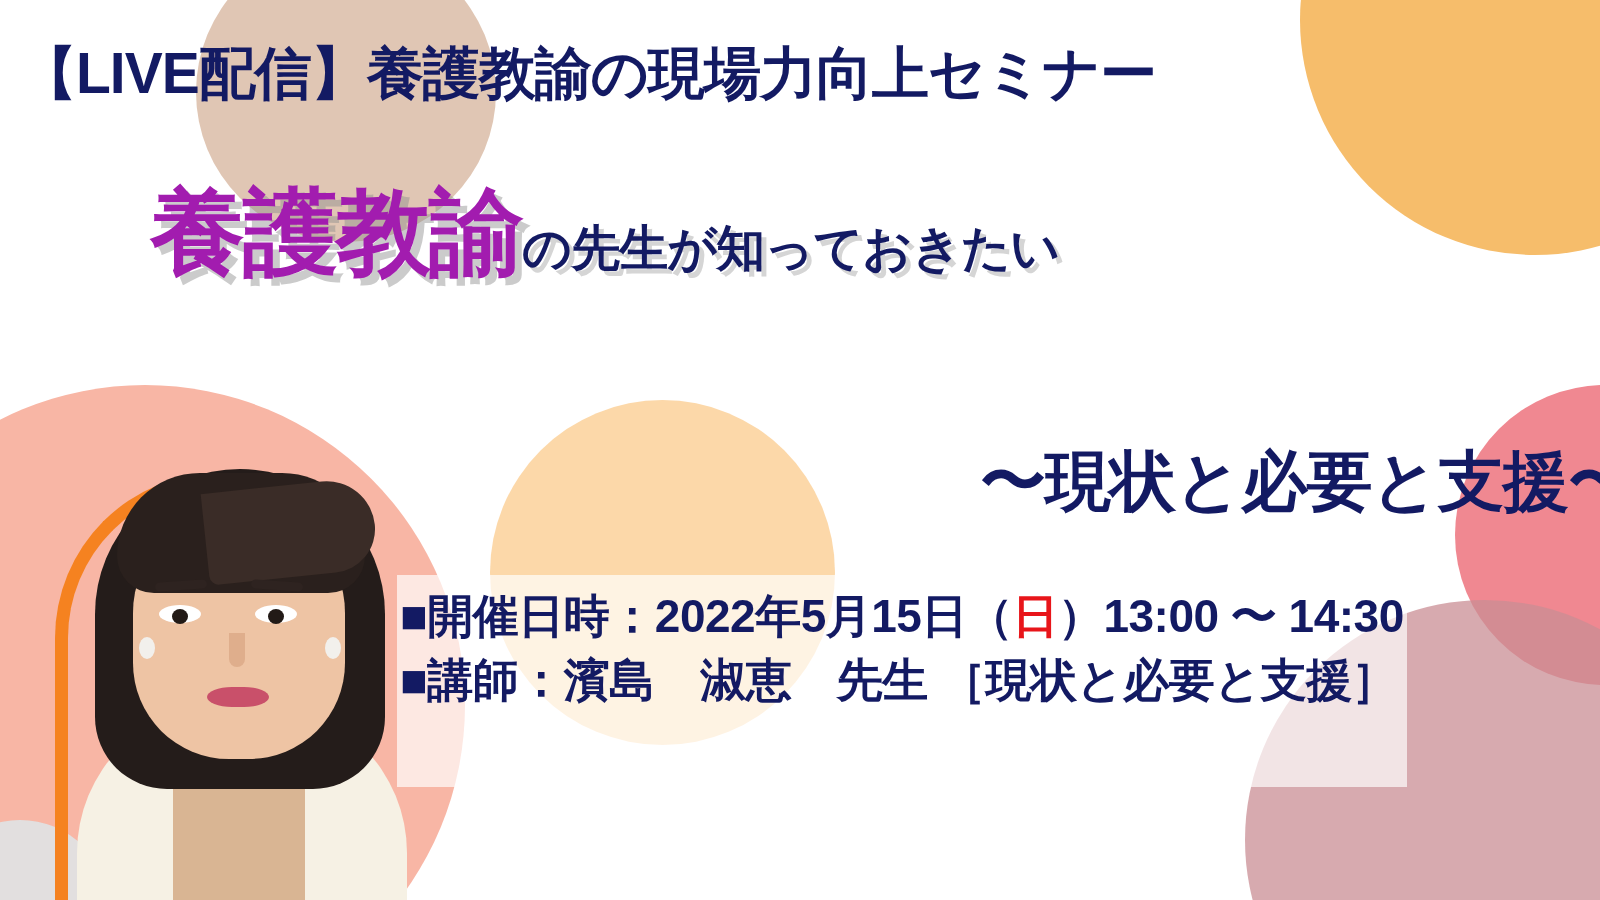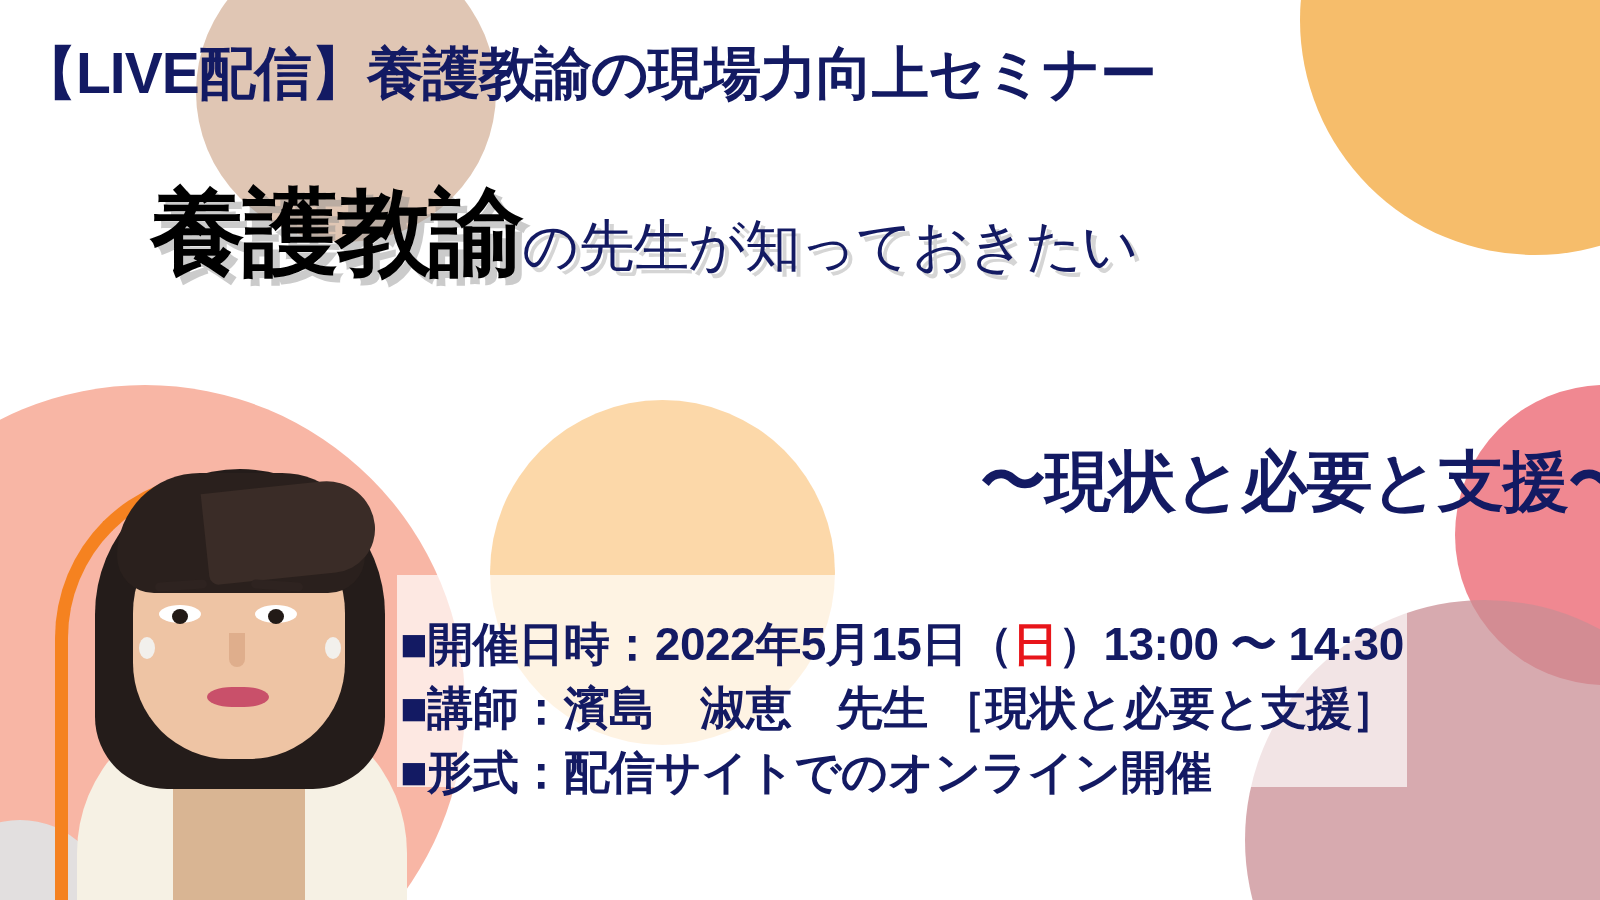--- a/index.html
+++ b/index.html
@@ -110,47 +110,47 @@
   #kicker{
     position:absolute;left:20px;top:36px;
     font-size:57px;font-weight:bold;color:#131a63;
     letter-spacing:-1px;white-space:nowrap;
   }
 
   #line-knowing{
     position:absolute;left:150px;top:170px;white-space:nowrap;
   }
   #line-knowing .big-orange{
-    font-size:95px;font-weight:bold;color:#000000;
+    font-size:95px;font-weight:bold;color:#a21caf;
     text-shadow:7px 7px 0 rgba(140,140,140,.45);
     letter-spacing:-2px;
     font-family:"DejaVu Sans",sans-serif;
   }
   #line-knowing .mid-navy{
-    font-size:56px;font-weight:normal;color:#131a63;
+    font-size:49px;font-weight:bold;color:#131a63;
     text-shadow:5px 5px 0 rgba(150,150,150,.4);
     letter-spacing:-1px;vertical-align:baseline;
   }
 
   #line-youngcarer{
     position:absolute;left:600px;top:278px;white-space:nowrap;
     font-size:128px;font-weight:bold;color:#f58220;
     text-shadow:9px 9px 0 rgba(170,170,170,.55);
     letter-spacing:-3px;
     font-family:"DejaVu Sans",sans-serif;
   }
 
   #line-subtitle{
     position:absolute;left:980px;top:437px;white-space:nowrap;
     font-size:66px;font-weight:bold;color:#131a63;
     letter-spacing:-1px;
   }
 
   #details{
-    position:absolute;left:400px;top:612px;width:1020px;
+    position:absolute;left:400px;top:584px;width:1020px;
   }
   .detail-line{
     font-size:46px;font-weight:bold;color:#131a63;
     line-height:64px;white-space:nowrap;letter-spacing:-.5px;
   }
   .sunday{color:#e8151a;}
 </style>
 </head>
 <body>
 
@@ -199,19 +199,16 @@
   <div id="details">
 
     <div class="detail-line">
       <span>■</span><span>開催日時：</span><span>2022年5月15日（</span><span class="sunday">日</span><span>）13:00 〜 14:30</span>
     </div>
 
     <div class="detail-line">
       <span>■</span><span>講師：</span><span>濱島　淑恵　先生 ［現状と必要と支援］</span>
     </div>
 
-    <div class="detail-line">
-      <span>■</span><span>形式：</span><span>配信サイトでのオンライン開催</span>
-    </div>
 
   </div>
 
 </div>
 
 </body></html>

